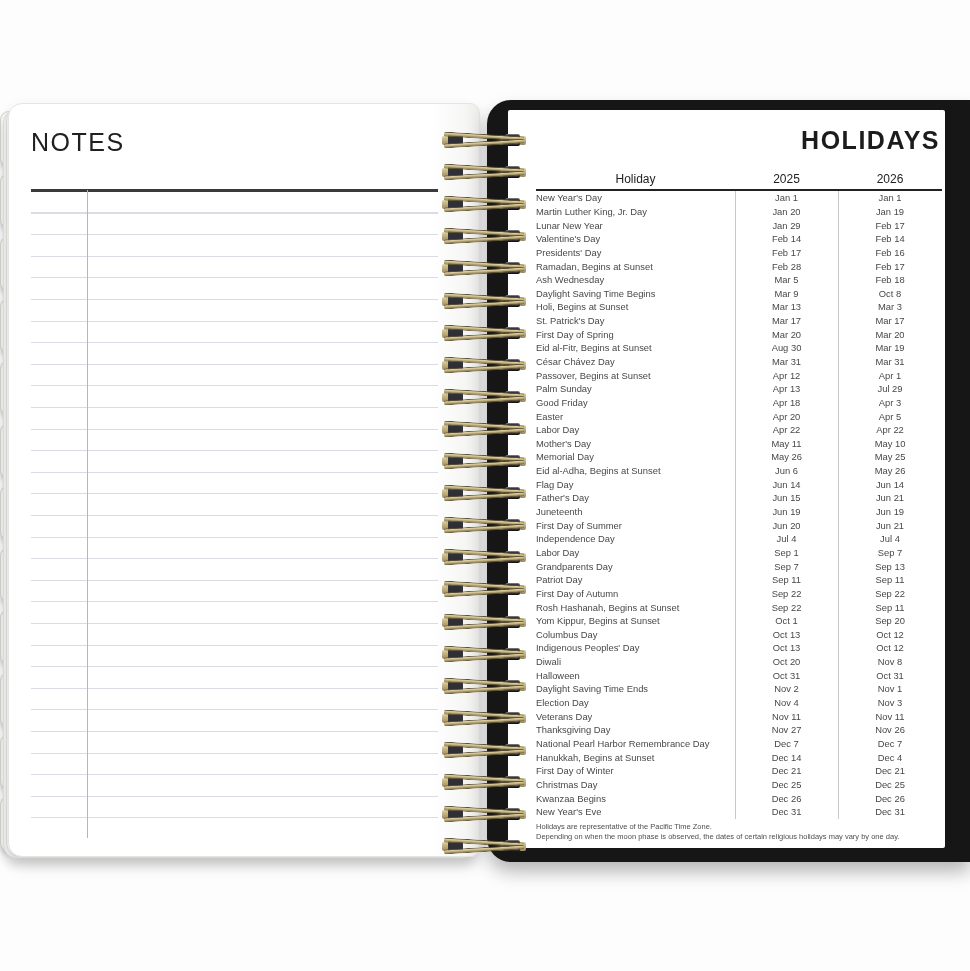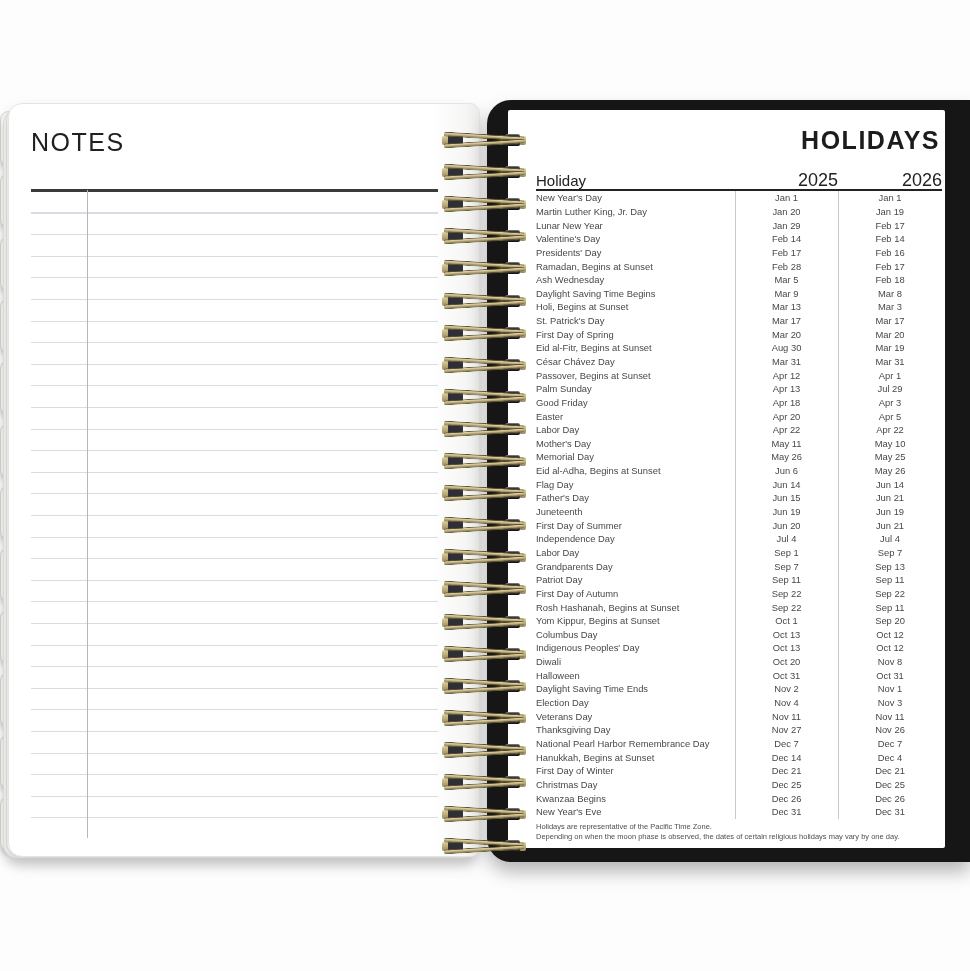--- a/index.html
+++ b/index.html
@@ -61,22 +61,22 @@
   }
   .holi-title{
     position:absolute;right:5px;top:16px;font-size:25px;font-weight:600;
     letter-spacing:1.5px;color:#1c1c1c;text-align:right;
   }
   .holi-table{position:absolute;left:28px;top:60px;width:406px;}
   .thead{
     display:grid;grid-template-columns:199px 103px 104px;height:18px;
     align-items:center;
   }
-  .thead .h-name{font-size:15px;color:#222;text-align:left;}
-  .thead .h-year{font-size:18px;color:#222;text-align:right;}
+  .thead .h-name{font-size:12px;color:#222;text-align:center;}
+  .thead .h-year{font-size:12px;color:#222;text-align:center;}
   .headrule{width:406px;height:2px;background:#222;margin-top:1px;}
   .tbody{position:relative;margin-top:0;}
   .trow{
     display:grid;grid-template-columns:199px 103px 104px;height:13.65px;
     align-items:center;
   }
   .trow .c-name{font-size:9.4px;color:#484848;text-align:left;white-space:nowrap;}
   .trow .c-date{font-size:9.4px;color:#484848;text-align:center;}
   .vdiv{position:absolute;top:0;width:1px;background:#c9c9c9;}
   .footnotes{margin-top:4px;}
@@ -199,21 +199,21 @@
               <div class="c-date">Feb 17</div>
             </div>
             <div class="trow">
               <div class="c-name">Ash Wednesday</div>
               <div class="c-date">Mar 5</div>
               <div class="c-date">Feb 18</div>
             </div>
             <div class="trow">
               <div class="c-name">Daylight Saving Time Begins</div>
               <div class="c-date">Mar 9</div>
-              <div class="c-date">Mar 8</div>
+              <div class="c-date">Oct 8</div>
             </div>
             <div class="trow">
               <div class="c-name">Holi, Begins at Sunset</div>
               <div class="c-date">Mar 13</div>
               <div class="c-date">Mar 3</div>
             </div>
             <div class="trow">
               <div class="c-name">St. Patrick's Day</div>
               <div class="c-date">Mar 17</div>
               <div class="c-date">Mar 17</div>

